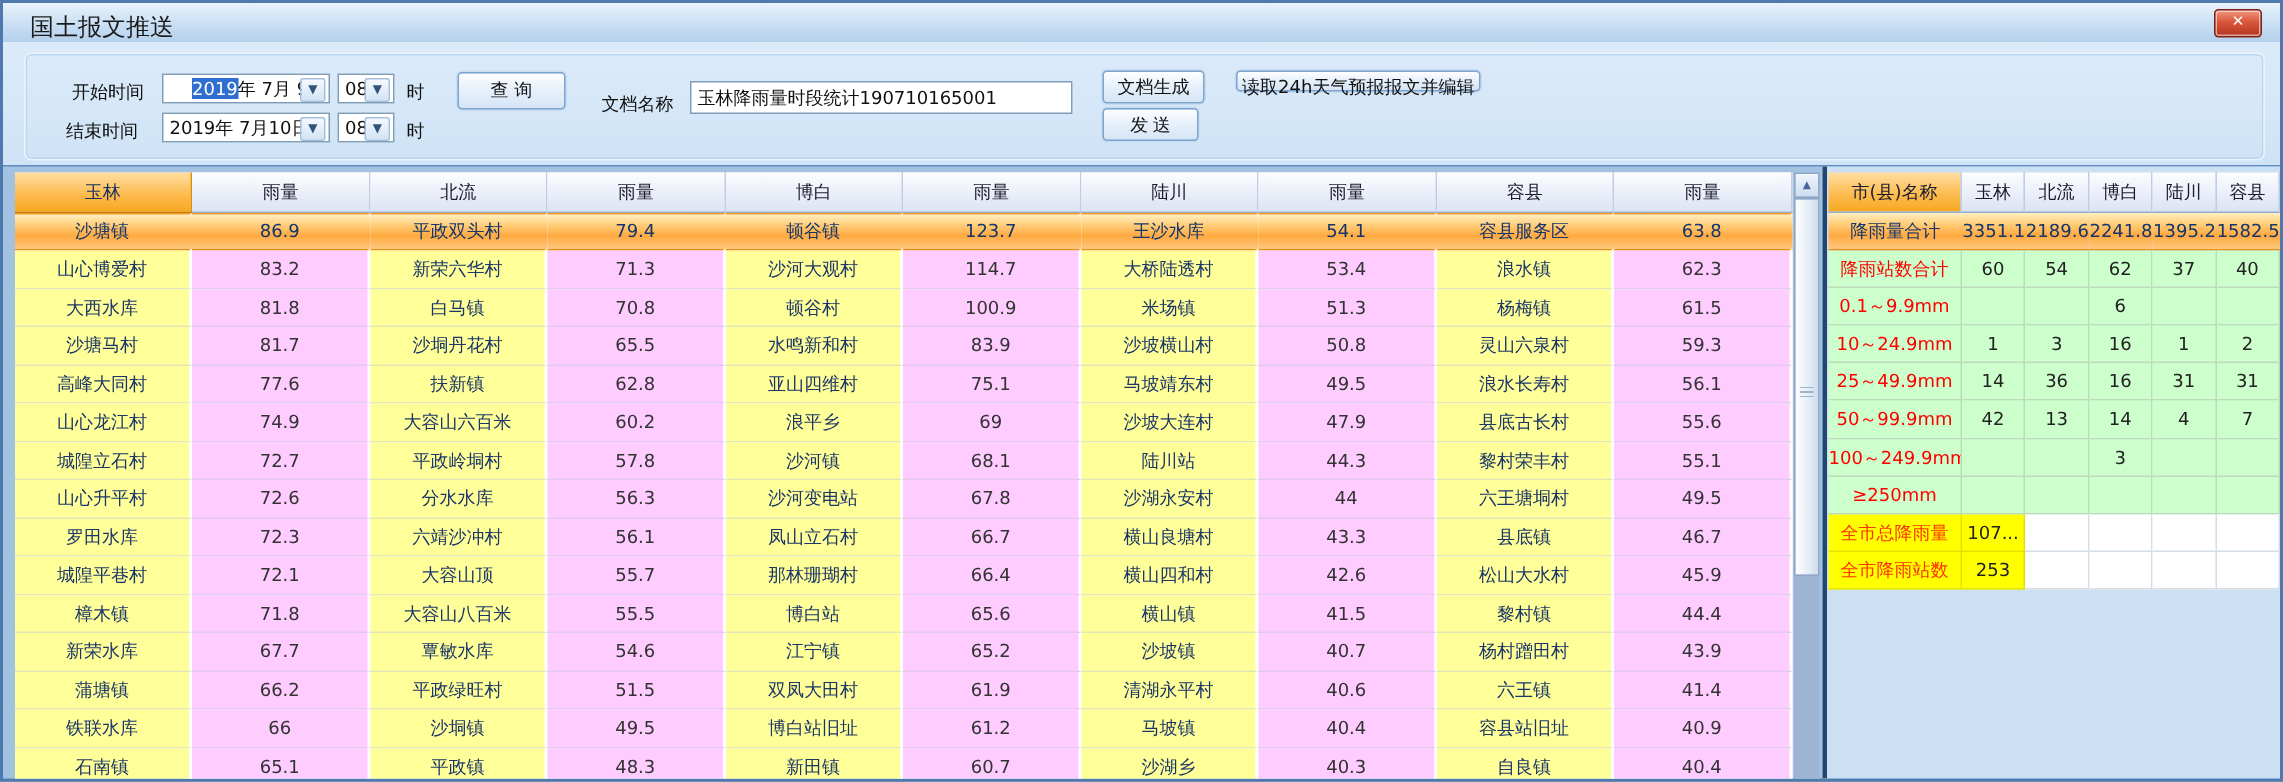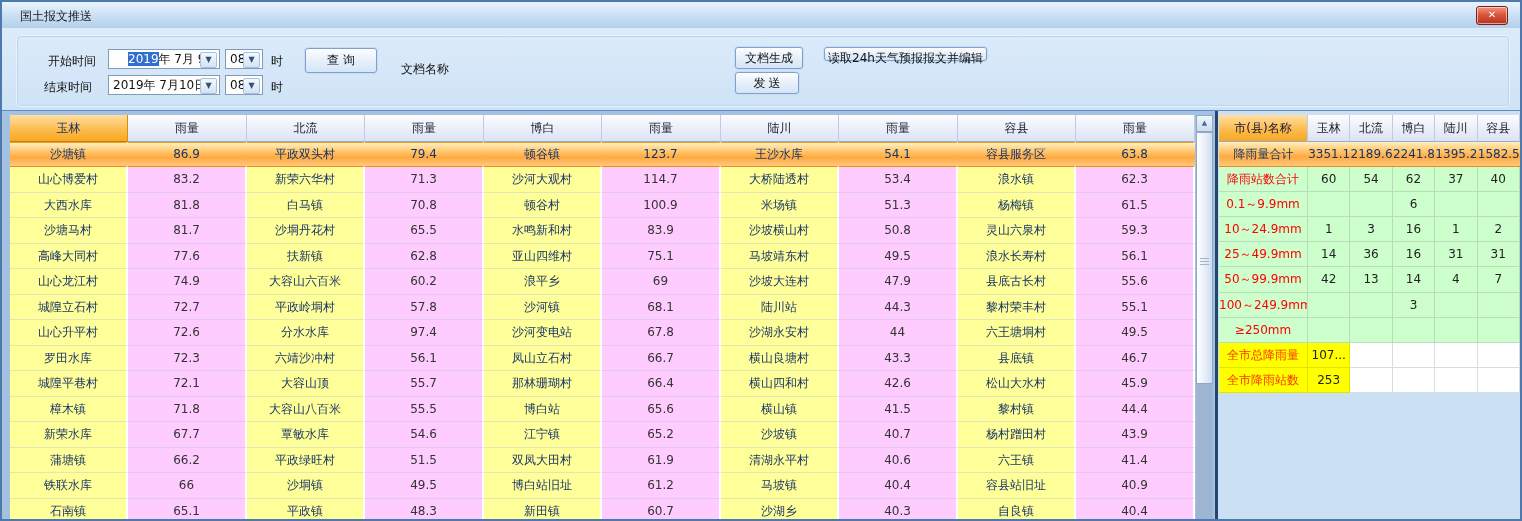--- a/index.html
+++ b/index.html
@@ -2,21 +2,21 @@
 <html><head>
 <meta charset="utf-8">
 <style>
   html,body{margin:0;padding:0;background:#6E93BC;font-family:"DejaVu Sans","Liberation Sans",sans-serif;}
   .window{position:relative;width:1518px;height:517px;border:2px solid #4D79AC;outline:1px solid #27517E;
           background:linear-gradient(180deg,#CFE3F6,#BDD6EF);overflow:hidden;}
   
   .titlebar{position:absolute;left:0;top:0;right:0;height:26px;
             background:linear-gradient(180deg,#E9F3FC 0%,#C9DFF4 55%,#B4D0EC 100%);
             border-bottom:1px solid #9FBCDD;}
-  .title{position:absolute;left:18px;top:6px;font-size:12px;color:#1A1A1A;}
+  .title{position:absolute;left:18px;top:6px;font-size:16px;color:#1A1A1A;}
   .closebtn{position:absolute;right:12px;top:4px;width:30px;height:17px;border-radius:3px;
             background:linear-gradient(180deg,#F2967F 0%,#D9573C 45%,#B53категория0 100%);
             background:linear-gradient(180deg,#F2967F 0%,#D9573C 45%,#B5341F 100%);
             border:1px solid #7E2012;box-shadow:inset 0 0 0 1px rgba(255,255,255,.55);
             color:#FFF;font-size:10px;font-weight:bold;text-align:center;line-height:16px;cursor:pointer;}
   
   .formarea{position:absolute;left:0;top:26px;right:0;height:82px;background:linear-gradient(180deg,#DCEBFA,#CFE3F6);}
   .groupbox{position:absolute;left:14px;top:7px;width:1492px;height:70px;border:1px solid #EAF4FD;
             box-shadow:inset 0 0 0 1px #B9D6F0;border-radius:5px;}
   .flabel{position:absolute;font-size:12px;color:#111;}
@@ -107,20 +107,21 @@
     </div>
     <div class="combo" style="left:223px;top:47px;width:38px;">
       <span>08</span>
       <span class="arrow">▼</span>
     </div>
     <span class="flabel" style="left:269px;top:51px;">时</span>
 
     <div class="btn" style="left:303px;top:20px;width:72px;height:25px;line-height:23px;">查  询</div>
 
     <span class="flabel" style="left:399px;top:33px;">文档名称</span>
+    <input class="textinput" style="left: 458px; top: 26px; width: 255px;" value="玉林降雨量时段统计190710165001">
 
     <div class="btn" style="left:733px;top:19px;width:68px;height:22px;line-height:20px;">文档生成</div>
     <div class="btn" style="left:733px;top:44px;width:64px;height:22px;line-height:20px;font-family:Liberation Serif, serif;">发  送</div>
     <div class="btn" style="left:822px;top:19px;width:163px;height:14px;line-height:20px;">读取24h天气预报报文并编辑</div>
   </div>
 
   <div class="mainarea">
     <div class="main-table">
         <div class="mhead hsel">玉林</div>
         <div class="mhead">雨量</div>
@@ -198,21 +199,21 @@
         <div class="mcell valc">57.8</div>
         <div class="mcell namec">沙河镇</div>
         <div class="mcell valc">68.1</div>
         <div class="mcell namec">陆川站</div>
         <div class="mcell valc">44.3</div>
         <div class="mcell namec">黎村荣丰村</div>
         <div class="mcell valc">55.1</div>
         <div class="mcell namec">山心升平村</div>
         <div class="mcell valc">72.6</div>
         <div class="mcell namec">分水水库</div>
-        <div class="mcell valc">97.4</div>
+        <div class="mcell valc">56.3</div>
         <div class="mcell namec">沙河变电站</div>
         <div class="mcell valc">67.8</div>
         <div class="mcell namec">沙湖永安村</div>
         <div class="mcell valc">44</div>
         <div class="mcell namec">六王塘垌村</div>
         <div class="mcell valc">49.5</div>
         <div class="mcell namec">罗田水库</div>
         <div class="mcell valc">72.3</div>
         <div class="mcell namec">六靖沙冲村</div>
         <div class="mcell valc">56.1</div>

